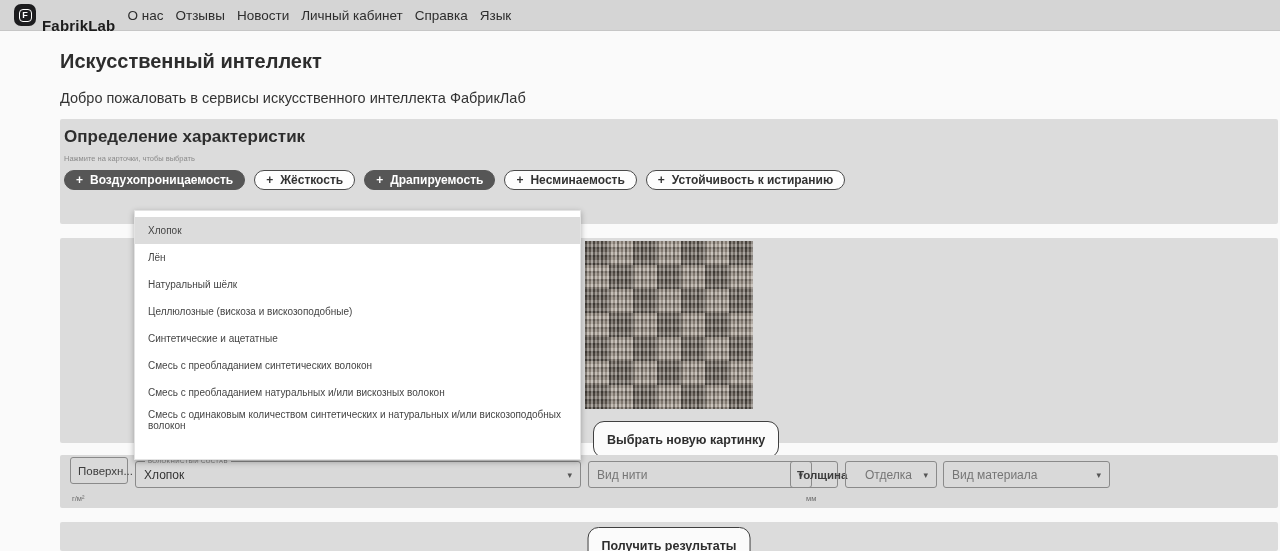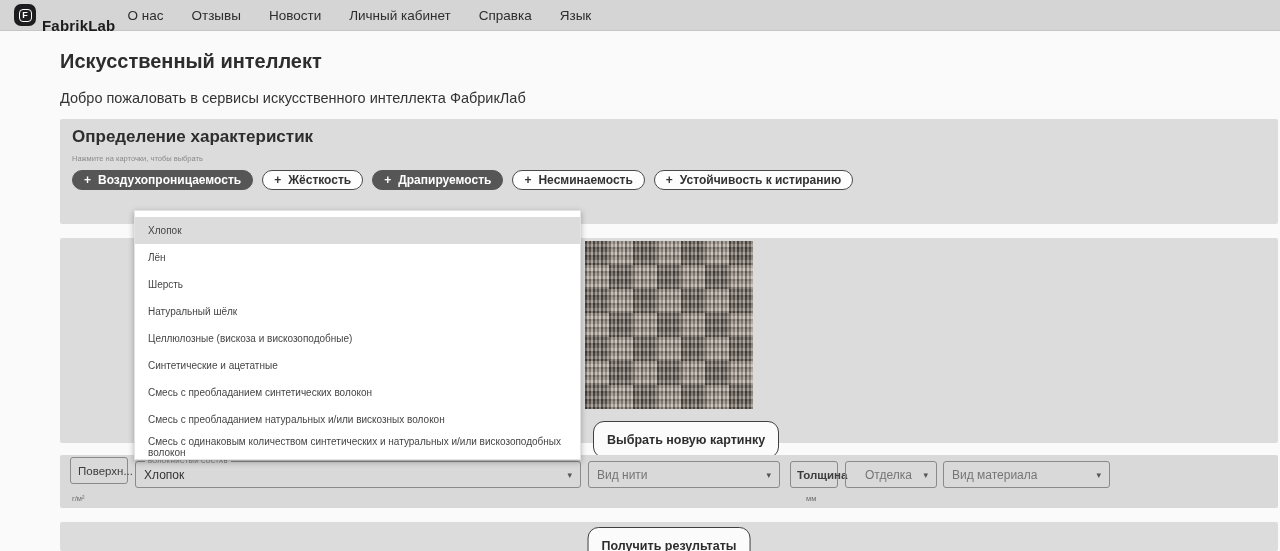--- a/index.html
+++ b/index.html
@@ -11,30 +11,30 @@
   .topnav{ position:absolute; left:0; top:0; width:1280px; height:31px;
            background:#d5d5d5; border-bottom:1px solid #c6c6c6;
            display:flex; align-items:center; padding-left:14px; }
   .brand{ display:flex; align-items:center; gap:6px; cursor:pointer; text-decoration:none; }
   .logo{ width:22px; height:22px; background:#1d1d1f; border-radius:7px;
          display:flex; align-items:center; justify-content:center; }
   .logo-inner{ width:13px; height:13px; border:1.6px solid #fff; border-radius:4px;
                color:#fff; font-size:9px; font-weight:bold; line-height:10px;
                display:flex; align-items:center; justify-content:center; }
   .brand-name{ font-size:15px; font-weight:bold; color:#1c1c1c; letter-spacing:.2px;margin-top:20px; }
-  .nav-items{ display:flex; gap:28px; margin-left:12px; }
+  .nav-items{ display:flex; gap:12px; margin-left:12px; }
   .nav-item{ font-size:13.5px; color:#2e2e2e; cursor:pointer; white-space:nowrap; }
 
   
   .page-title{ position:absolute; left:60px; top:50px; font-size:20px; font-weight:bold; color:#2d2d2d; }
   .page-subtitle{ position:absolute; left:60px; top:90px; font-size:14.5px; color:#333; }
 
   
   .panel{ position:absolute; left:60px; width:1218px; background:#dcdcdc; border-radius:2px; }
-  .panel1{ top:119px; height:105px; padding:8px 12px; }
+  .panel1{ top:119px; height:105px; padding:8px 4px; }
   .panel2{ top:238px; height:205px; }
   .panel3{ top:455px; height:53px; background:#d9d9d9; }
   .panel4{ top:522px; height:29px; }
 
   .section-title{ font-size:17px; font-weight:bold; color:#2e2e2e; }
   .section-hint{ margin-top:7px; font-size:7.5px; color:#8a8a8a; }
 
   .chips{ margin-top:7px; display:flex; gap:9px; align-items:center; }
   .chip{ display:inline-flex; align-items:center; gap:7px; height:20px; padding:0 11px;
          border-radius:11px; border:1px solid #4a4a4a; background:#fdfdfd;
@@ -72,21 +72,21 @@
   .select .value{ font-size:12px; color:#333; flex:1; }
   .select .value.placeholder{ color:#757575; }
   .select .chev{ font-size:9px; color:#555; margin-left:6px; }
   .float-label{ position:absolute; top:-4px; left:9px; font-size:6px; letter-spacing:.4px;
                 color:#777; background:#d9d9d9; padding:0 3px; text-transform:uppercase; }
   .helper{ position:absolute; font-size:7.5px; color:#6b6b6b; }
 
   .density-box{ left:10px; top:2px; width:58px; }
   .density-helper{ left:12px; top:39px;text-align:right; }
   .fiber-box{ left:75px; top:6px; width:446px; }
-  .thread-box{ left:528px; top:6px; width:192px; }
+  .thread-box{ left:528px; top:6px; width:224px; }
   .thickness-box{ left:730px; top:6px; width:48px; padding:0 6px; font-weight:bold; }
   .thickness-helper{ left:746px; top:39px; }
   .finish-box{ left:785px; top:6px; width:92px;padding-left:19px; }
   .material-box{ left:883px; top:6px; width:167px;gap:16px; }
 </style>
 </head>
 <body>
 
 <div class="viewport">
 
@@ -138,21 +138,20 @@
   </section>
 
   <section class="panel panel2">
     <div class="fabric"></div>
     <button class="pill-btn choose-btn">Выбрать новую картинку</button>
   </section>
 
   <div class="dropdown">
     <div class="option highlighted">Хлопок</div>
     <div class="option">Лён</div>
-    <div class="option">Шерсть</div>
     <div class="option">Натуральный шёлк</div>
     <div class="option">Целлюлозные (вискоза и вискозоподобные)</div>
     <div class="option">Синтетические и ацетатные</div>
     <div class="option">Смесь с преобладанием синтетических волокон</div>
     <div class="option">Смесь с преобладанием натуральных и/или вискозных волокон</div>
     <div class="option">Смесь с одинаковым количеством синтетических и натуральных и/или вискозоподобных волокон</div>
   </div>
 
   <section class="panel panel3">
     <div class="box small-box density-box">Поверхн...</div>

